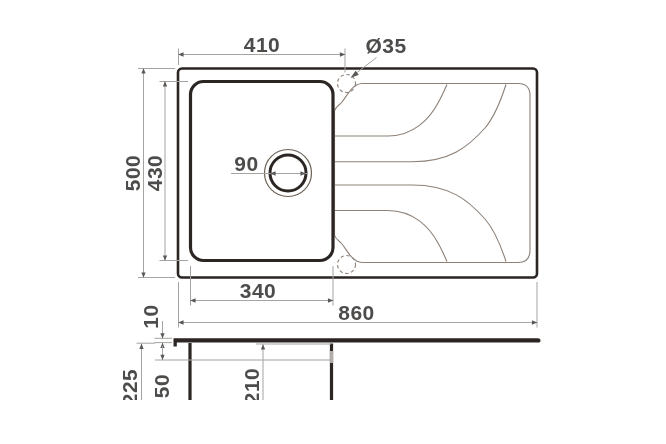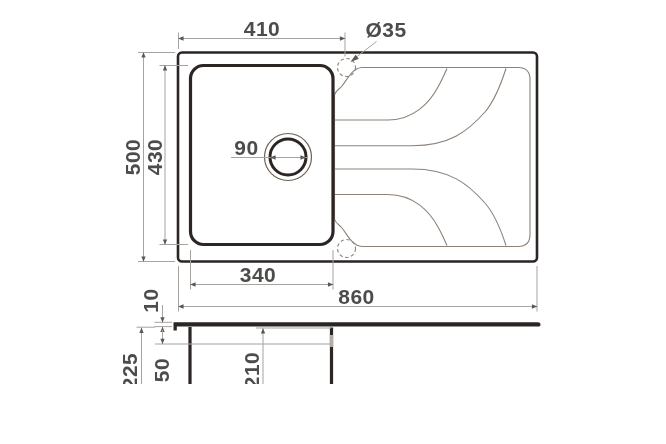--- a/index.html
+++ b/index.html
@@ -1,16 +1,16 @@
 <!DOCTYPE html>
 <html><head>
 <meta charset="utf-8">
 <style>
   html,body{margin:0;padding:0;background:#ffffff;}
-  .stage{position:relative;width:666px;height:384px;background:#ffffff;overflow:hidden;}
+  .stage{position:relative;width:666px;height:384px;background:#ffffff;overflow:hidden;margin-top:16px;}
   svg{display:block;}
   .thick{stroke:#2b2523;fill:none;}
   .thin{stroke:#8d8178;stroke-width:1.1;fill:none;}
   .dashed{stroke:#8d8178;stroke-width:1.1;fill:none;stroke-dasharray:3.4 2.6;}
   .dim{stroke:#a6a3a0;stroke-width:1;fill:none;}
   .dimtxt{font-family:"Liberation Sans",sans-serif;font-weight:700;font-size:21px;
           fill:#4d4c4b;letter-spacing:0.5px;text-anchor:middle;}
 </style>
 </head>
 <body>

